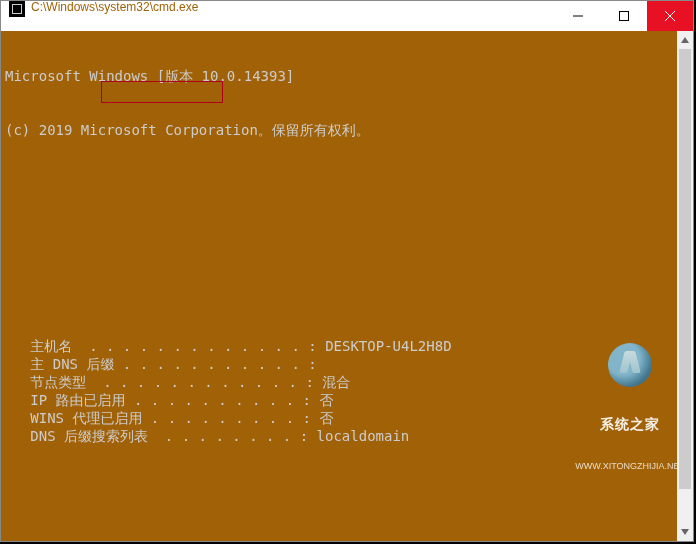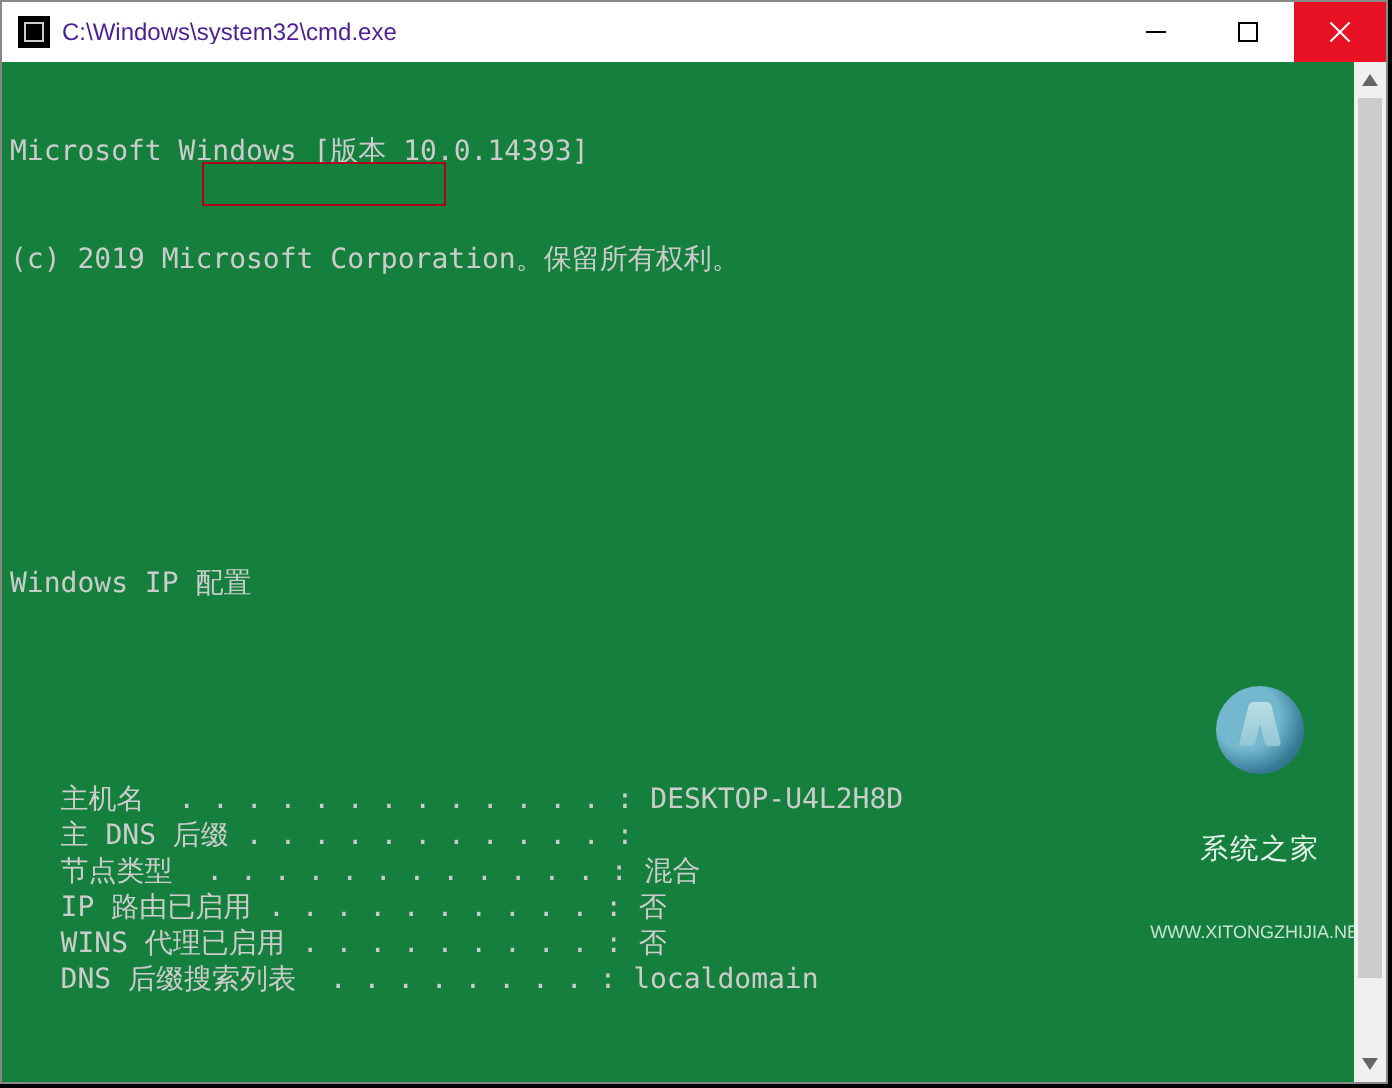--- a/index.html
+++ b/index.html
@@ -1,32 +1,32 @@
 <!DOCTYPE html>
 <html><head>
 <meta charset="utf-8">
 <style>
   html,body{margin:0;padding:0;width:696px;height:544px;overflow:hidden;font-family:Consolas,"SimSun","MS Gothic",monospace;background:#000}
   .frame{position:relative;width:694px;height:542px;border:1px solid #888;box-sizing:border-box}
-  .titlebar{height:30px;background:#fff;display:flex;align-items:center;font:400 12px/1 "Segoe UI",Arial;color:#4c1d95}
+  .titlebar{height:30px;background:#fff;display:flex;font:400 12px/1 "Segoe UI",Arial;color:#a16207}
   .titlebar .icon{width:16px;height:16px;margin:0 6px 0 8px;background:#000;position:relative}
   .titlebar .icon::after{content:"";position:absolute;left:3px;top:3px;width:8px;height:8px;border:1px solid #ccc}
   .titlebar .title{flex:1;white-space:nowrap;overflow:hidden}
   .winbtns{display:flex;height:100%}
   .winbtn{width:46px;height:100%;display:flex;align-items:center;justify-content:center;color:#000}
   .winbtn.close{background:#e81123;color:#fff}
   .winbtn svg{display:block}
-  .term{position:relative;width:100%;height:calc(100% - 30px);background:#15803d;color:#ccc;font:14px/18px Consolas,"SimSun","MS Gothic",monospace;white-space:pre;overflow:hidden}
+  .term{position:relative;width:100%;height:calc(100% - 30px);background:#a16207;color:#ccc;font:14px/18px Consolas,"SimSun","MS Gothic",monospace;white-space:pre;overflow:hidden}
   .line{padding:0 4px}
   .cmdbox{position:absolute;border:1px solid #b00020;pointer-events:none}
   .watermark{position:absolute;right:8px;bottom:40px;text-align:center;color:#fff;font:11px/14px "Microsoft YaHei",Arial;opacity:.9;pointer-events:none}
   .watermark .logo{width:44px;height:44px;margin:0 auto 2px;border-radius:50%;background:radial-gradient(circle at 35% 35%,#7fbfe0 0 40%,#3a7aa0 70%,#28607e 100%);position:relative}
   .watermark .logo::before{content:"";position:absolute;left:14px;top:8px;width:8px;height:22px;background:linear-gradient(#cde8f5,#9fcfe4);transform:skewX(-14deg);border-radius:2px}
   .watermark .logo::after{content:"";position:absolute;left:22px;top:8px;width:8px;height:22px;background:linear-gradient(#cde8f5,#9fcfe4);transform:skewX(14deg);border-radius:2px}
-  .watermark .big{font-size:14px;font-weight:400;letter-spacing:1px}
+  .watermark .big{font-size:14px;font-weight:700;letter-spacing:1px}
   .watermark .small{font-size:9px;opacity:.85}
   .scrollbar{position:absolute;right:0;top:30px;bottom:0;width:16px;background:#f0f0f0}
   .sb-btn{width:100%;height:18px;background:#f0f0f0;display:flex;align-items:center;justify-content:center;color:#666}
   .sb-track{position:absolute;top:18px;bottom:18px;left:0;right:0;background:#f0f0f0}
   .sb-thumb{position:absolute;top:0;left:2px;right:2px;height:440px;background:#ccc;border-radius:0}
   .sb-btn.bottom{position:absolute;bottom:0}
 </style>
 </head>
 <body>
 
@@ -52,21 +52,20 @@
           </svg>
       </div>
     </div>
   </div>
 
   <div class="term">
     <div class="line">Microsoft Windows [版本 10.0.14393]</div>
     <div class="line">(c) 2019 Microsoft Corporation。保留所有权利。</div>
     <div class="line"> </div>
     <div class="line"> </div>
-    <div class="line">Windows IP 配置</div>
     <div class="line"> </div>
     <div id="host-block"><div class="line">   主机名  . . . . . . . . . . . . . : DESKTOP-U4L2H8D</div><div class="line">   主 DNS 后缀 . . . . . . . . . . . :</div><div class="line">   节点类型  . . . . . . . . . . . . : 混合</div><div class="line">   IP 路由已启用 . . . . . . . . . . : 否</div><div class="line">   WINS 代理已启用 . . . . . . . . . : 否</div><div class="line">   DNS 后缀搜索列表  . . . . . . . . : localdomain</div></div>
     
     
     
     
     
 
     <div class="cmdbox" style="left: 100px; top: 50px; width: 120px; height: 20px;"></div>
 

